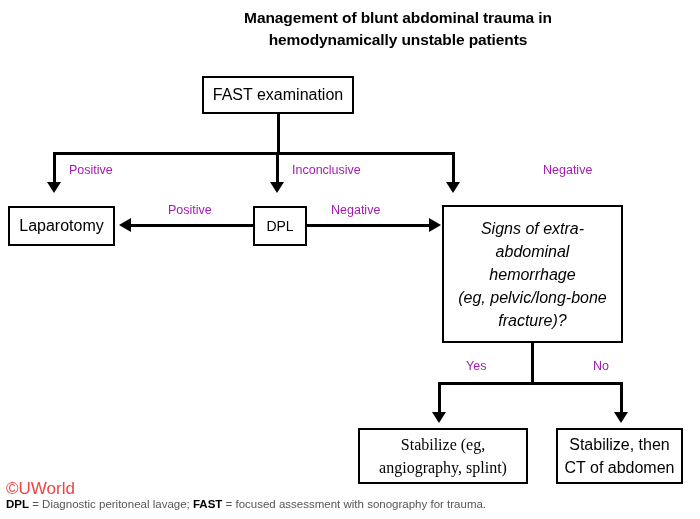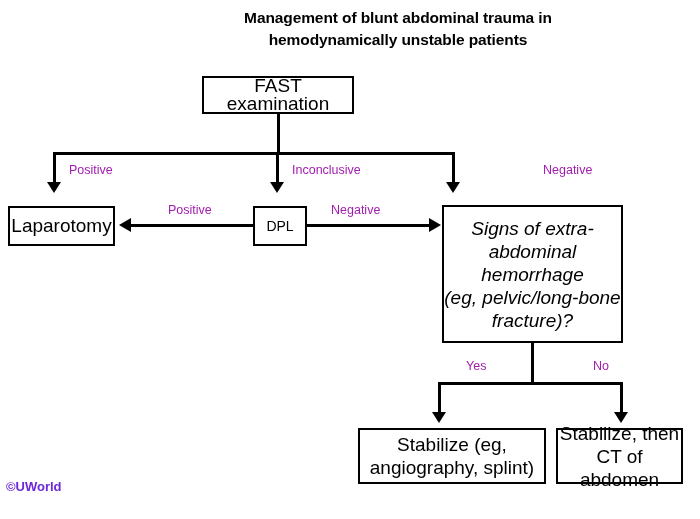--- a/index.html
+++ b/index.html
@@ -34,32 +34,32 @@
   
   .node {
     position: absolute;
     box-sizing: border-box;
     border: 2px solid #000000;
     background: #ffffff;
     display: flex;
     align-items: center;
     justify-content: center;
     text-align: center;
-    font-size: 19px;
+    font-size: 16px;
     line-height: 18px;
     color: #000000;
   }
   .node .txt { display: block; white-space: pre-line; }
 
   #node-fast   { left: 202px; top: 76px;  width: 152px; height: 38px; }
   #node-lap    { left: 8px;   top: 206px; width: 107px; height: 40px; }
   #node-dpl    { left: 253px; top: 206px; width: 54px;  height: 40px; font-size: 14px;}
   #node-signs  { left: 442px; top: 205px; width: 181px; height: 138px; }
   #node-signs .txt { line-height: 23px; font-style: italic; }
-  #node-stab-a { left: 358px; top: 428px; width: 188px; height: 56px; }
+  #node-stab-a { left: 358px; top: 428px; width: 170px; height: 56px; font-family: Liberation Serif, serif; }
   #node-stab-b { left: 556px; top: 428px; width: 127px; height: 56px; }
   #node-stab-a .txt, #node-stab-b .txt { line-height: 23px; }
 
   
   .vline, .hline {
     position: absolute;
     background: #000000;
   }
   .vline { width: 3px; }
   .hline { height: 3px; }
@@ -93,23 +93,23 @@
     font-weight: normal;
     white-space: nowrap;
     color: #a21caf;
   }
 
   
   .copyright {
     position: absolute;
     left: 6px;
     top: 479px;
-    font-size: 13px;
-    font-weight: bold;
-    color: #6d28d9;
+    font-size: 17px;
+    font-weight: normal;
+    color: #ef4444;
     white-space: nowrap;
   }
   .footnote {
     position: absolute;
     left: 6px;
     top: 498px;
     font-size: 11.5px;
     color: #555555;
     white-space: nowrap;
   }
@@ -187,14 +187,15 @@
 angiography, splint)</span>
   </div>
 
   <div class="node" id="node-stab-b">
     <span class="txt">Stabilize, then
 CT of  abdomen</span>
   </div>
 
   <div class="copyright">©UWorld</div>
 
+  <div class="footnote"><b>DPL</b><span> = Diagnostic peritoneal lavage; </span><b>FAST</b><span> = focused assessment with sonography for trauma.</span></div>
 
 </div>
 
 </body></html>

